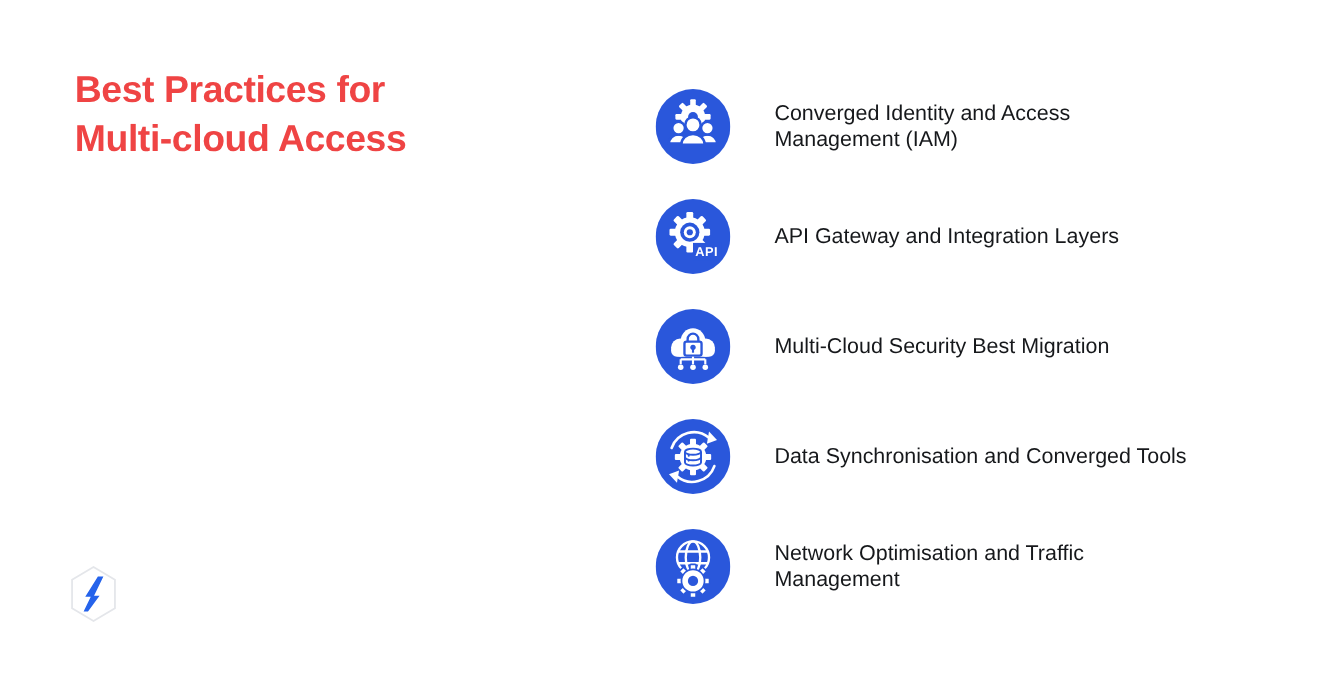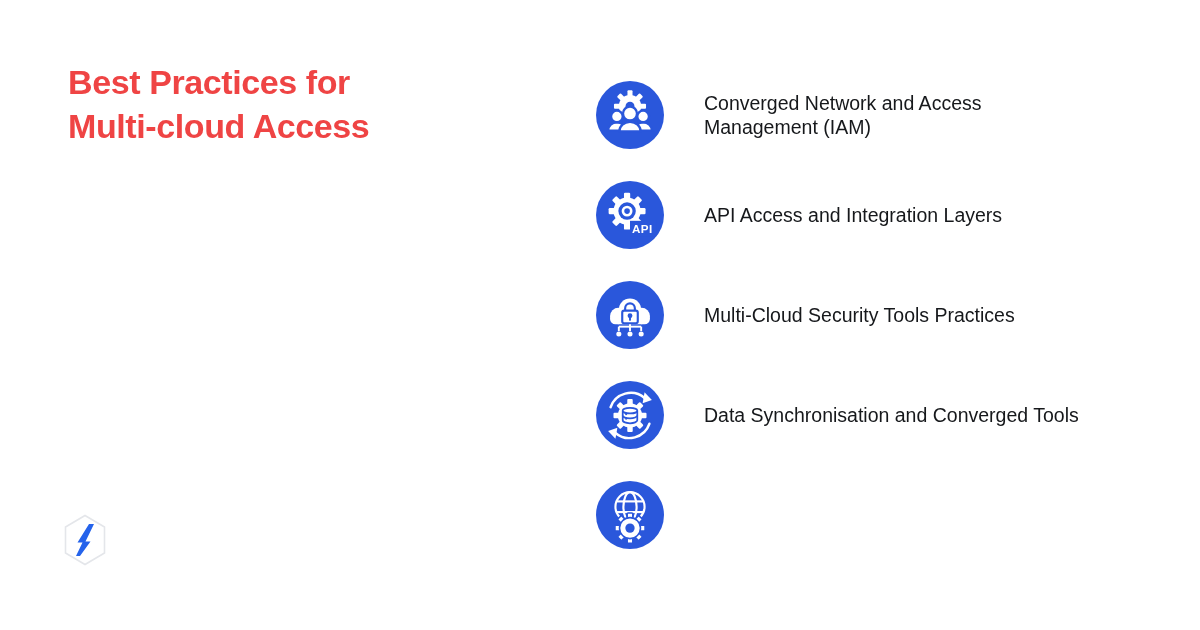--- a/index.html
+++ b/index.html
@@ -54,21 +54,21 @@
           <circle r="4.6" fill="#2A57DB"></circle>
         </g>
         <path d="M12.5 51 a9 8.5 0 0 1 18 0 Z" fill="#ffffff" stroke="#2A57DB" stroke-width="2.4"></path>
         <circle cx="21.5" cy="36.5" r="6" fill="#ffffff" stroke="#2A57DB" stroke-width="2.4"></circle>
         <path d="M39.5 51 a9 8.5 0 0 1 18 0 Z" fill="#ffffff" stroke="#2A57DB" stroke-width="2.4"></path>
         <circle cx="48.5" cy="36.5" r="6" fill="#ffffff" stroke="#2A57DB" stroke-width="2.4"></circle>
         <path d="M24 52 a11 10 0 0 1 22 0 Z" fill="#ffffff" stroke="#2A57DB" stroke-width="2.4"></path>
         <circle cx="35" cy="33.5" r="7.2" fill="#ffffff" stroke="#2A57DB" stroke-width="2.4"></circle>
       </svg>
     </span>
-    <div class="label">Converged Network and Access
+    <div class="label">Converged Identity and Access
 Management (IAM)</div>
   </div>
 
   <div class="row">
     <span class="icon-circle">
       <svg viewBox="0 0 70 70">
         <circle cx="35" cy="35" r="35" fill="#2A57DB"></circle>
         <g transform="translate(32,31)">
           <g fill="#ffffff">
             <rect x="-3.2" y="-19" width="6.4" height="8" rx="1.2"></rect>
@@ -82,21 +82,21 @@
           </g>
           <circle r="14" fill="#ffffff"></circle>
           <circle r="9" fill="#2A57DB"></circle>
           <circle r="5.6" fill="#ffffff"></circle>
           <circle r="2.9" fill="#2A57DB"></circle>
         </g>
         <rect x="35" y="41" width="27" height="16" fill="#2A57DB"></rect>
         <text x="37" y="53.5" fill="#ffffff" font-size="12" font-weight="bold" font-family="Liberation Sans, sans-serif" letter-spacing="0.5">API</text>
       </svg>
     </span>
-    <div class="label">API Access and Integration Layers</div>
+    <div class="label">API Gateway and Integration Layers</div>
   </div>
 
   <div class="row">
     <span class="icon-circle">
       <svg viewBox="0 0 70 70">
         <circle cx="35" cy="35" r="35" fill="#2A57DB"></circle>
         <g fill="#ffffff">
           <circle cx="23" cy="36" r="8.5"></circle>
           <circle cx="35" cy="29.5" r="11.5"></circle>
           <circle cx="47" cy="36" r="8.5"></circle>
@@ -111,21 +111,21 @@
           <path d="M23.5 47 H46.5"></path>
           <path d="M23.5 47 V51.5"></path>
           <path d="M35 47 V51.5"></path>
           <path d="M46.5 47 V51.5"></path>
         </g>
         <circle cx="23.5" cy="54.5" r="2.6" fill="#ffffff"></circle>
         <circle cx="35" cy="54.5" r="2.6" fill="#ffffff"></circle>
         <circle cx="46.5" cy="54.5" r="2.6" fill="#ffffff"></circle>
       </svg>
     </span>
-    <div class="label">Multi-Cloud Security Tools Practices</div>
+    <div class="label">Multi-Cloud Security Best Migration</div>
   </div>
 
   <div class="row">
     <span class="icon-circle">
       <svg viewBox="0 0 70 70">
         <circle cx="35" cy="35" r="35" fill="#2A57DB"></circle>
         <g transform="translate(35,35.5)">
           <g fill="#ffffff">
             <rect x="-2.8" y="-17" width="5.6" height="7" rx="1"></rect>
             <rect x="-2.8" y="-17" width="5.6" height="7" rx="1" transform="rotate(45)"></rect>
@@ -173,20 +173,22 @@
             <rect x="-2.9" y="-15.5" width="5.8" height="6.5" rx="1" transform="rotate(180)"></rect>
             <rect x="-2.9" y="-15.5" width="5.8" height="6.5" rx="1" transform="rotate(225)"></rect>
             <rect x="-2.9" y="-15.5" width="5.8" height="6.5" rx="1" transform="rotate(270)"></rect>
             <rect x="-2.9" y="-15.5" width="5.8" height="6.5" rx="1" transform="rotate(315)"></rect>
           </g>
           <circle r="10.8" fill="#ffffff" stroke="#2A57DB" stroke-width="1.6"></circle>
           <circle r="4.8" fill="#2A57DB"></circle>
         </g>
       </svg>
     </span>
+    <div class="label">Network Optimisation and Traffic
+Management</div>
   </div>
 
 </div>
 
 <div class="logo">
   <svg viewBox="0 0 46 52">
     <polygon points="23,1.5 42.5,13 42.5,39 23,50.5 3.5,39 3.5,13" fill="#ffffff" stroke="#E4E6EA" stroke-width="1.6"></polygon>
     <polygon points="27,10 32,10 23.5,27.5 28.5,27.5 18,42 14,42 20.5,28.5 15.5,28.5" fill="#2563EB"></polygon>
   </svg>
 </div>

